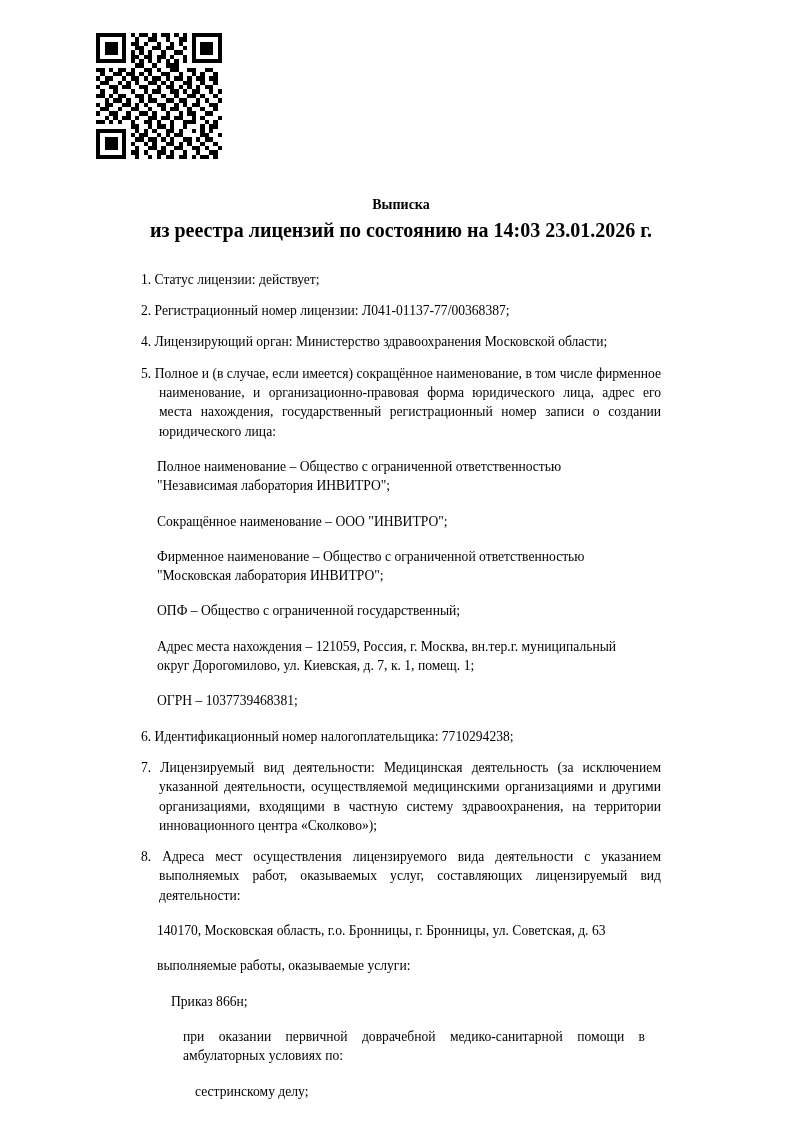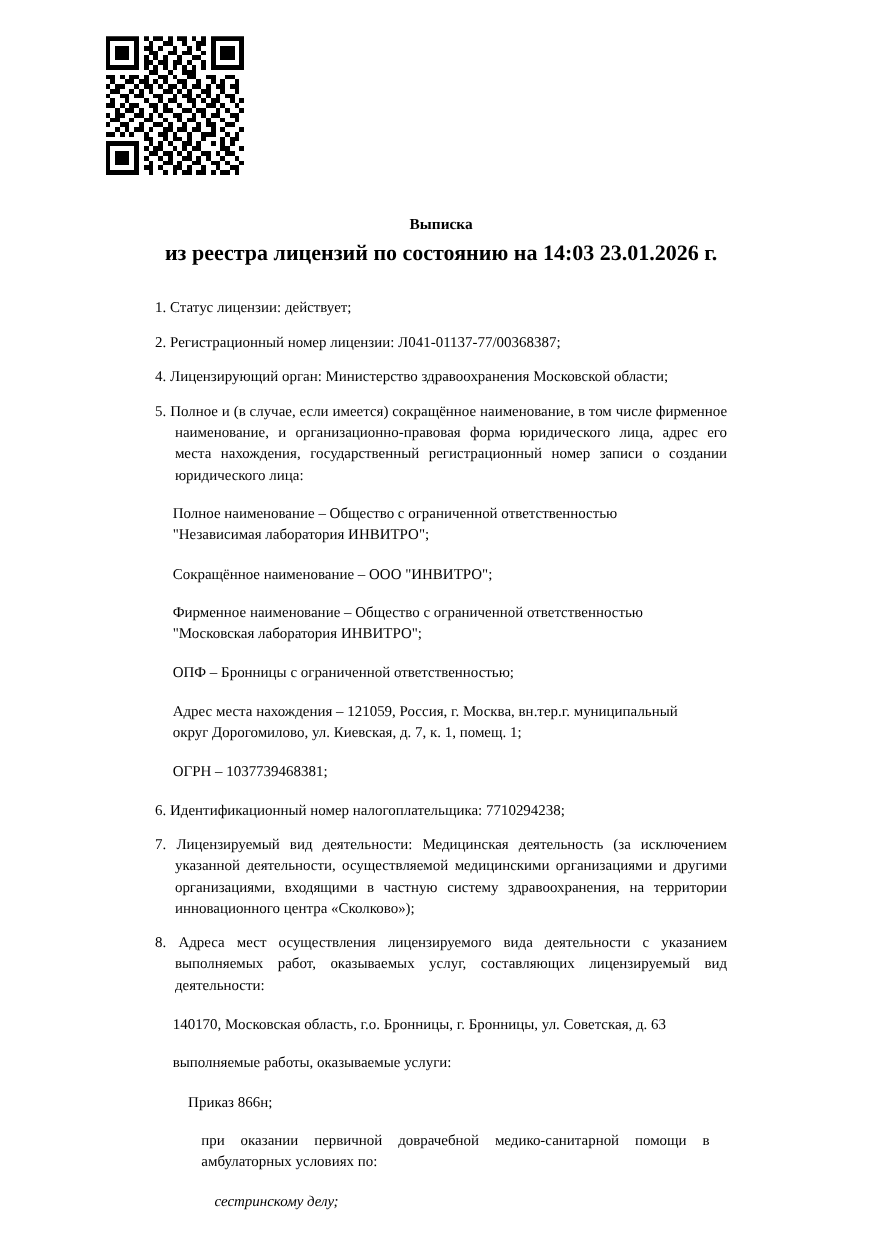--- a/index.html
+++ b/index.html
@@ -76,21 +76,20 @@
     text-align: justify;
   }
   .ind1 {
     padding-left: 14px;
   }
   .ind2 {
     padding-left: 26px;
   }
   .ind3 {
     padding-left: 38px;
-    font-style: italic;
   }
   .nowrap-just {
     text-align: justify;
     text-align-last: left;
   }
 </style>
 </head>
 <body>
 
 <div class="page">
@@ -381,21 +380,21 @@
 
     <div class="item">1. Статус лицензии: действует;</div>
     <div class="item">2. Регистрационный номер лицензии: Л041-01137-77/00368387;</div>
     <div class="item">4. Лицензирующий орган: Министерство здравоохранения Московской области;</div>
     <div class="item hang just">5. Полное и (в случае, если имеется) сокращённое наименование, в том числе фирменное наименование, и организационно-правовая форма юридического лица, адрес его места нахождения, государственный регистрационный номер записи о создании юридического лица:</div>
 
     <div class="block">
       <div>Полное наименование – Общество с ограниченной ответственностью "Независимая лаборатория ИНВИТРО";</div>
       <div>Сокращённое наименование – ООО "ИНВИТРО";</div>
       <div>Фирменное наименование – Общество с ограниченной ответственностью "Московская лаборатория ИНВИТРО";</div>
-      <div>ОПФ – Бронницы с ограниченной ответственностью;</div>
+      <div>ОПФ – Общество с ограниченной государственный;</div>
       <div>Адрес места нахождения – 121059, Россия, г. Москва, вн.тер.г. муниципальный округ Дорогомилово, ул. Киевская, д. 7, к. 1, помещ. 1;</div>
       <div>ОГРН – 1037739468381;</div>
     </div>
 
     <div class="item">6. Идентификационный номер налогоплательщика: 7710294238;</div>
     <div class="item hang just">7. Лицензируемый вид деятельности: Медицинская деятельность (за исключением указанной деятельности, осуществляемой медицинскими организациями и другими организациями, входящими в частную систему здравоохранения, на территории инновационного центра «Сколково»);</div>
     <div class="item hang just">8. Адреса мест осуществления лицензируемого вида деятельности с указанием выполняемых работ, оказываемых услуг, составляющих лицензируемый вид деятельности:</div>
 
     <div class="block">
       <div>140170, Московская область, г.о. Бронницы, г. Бронницы, ул. Советская, д. 63</div>

